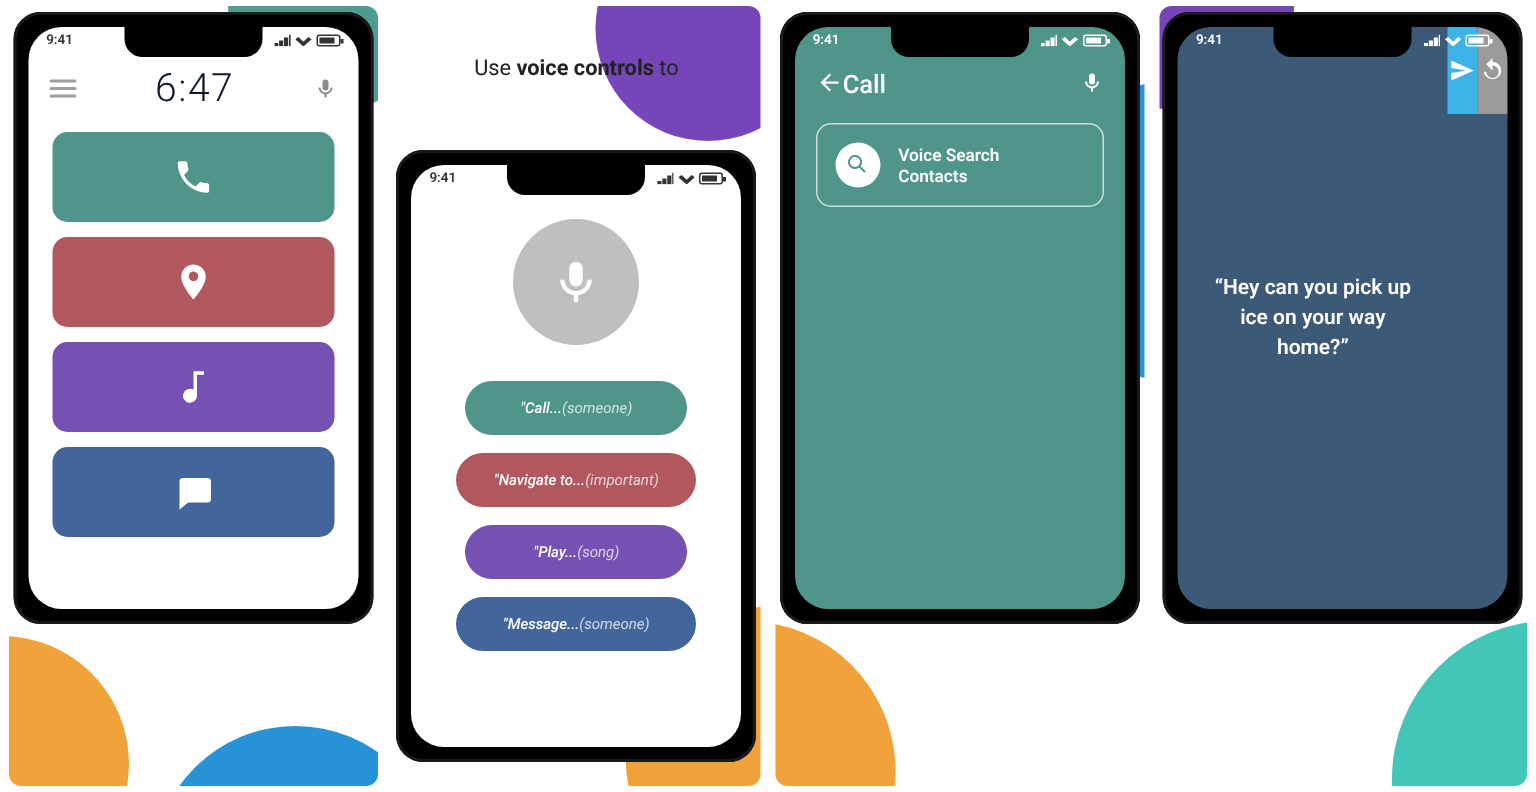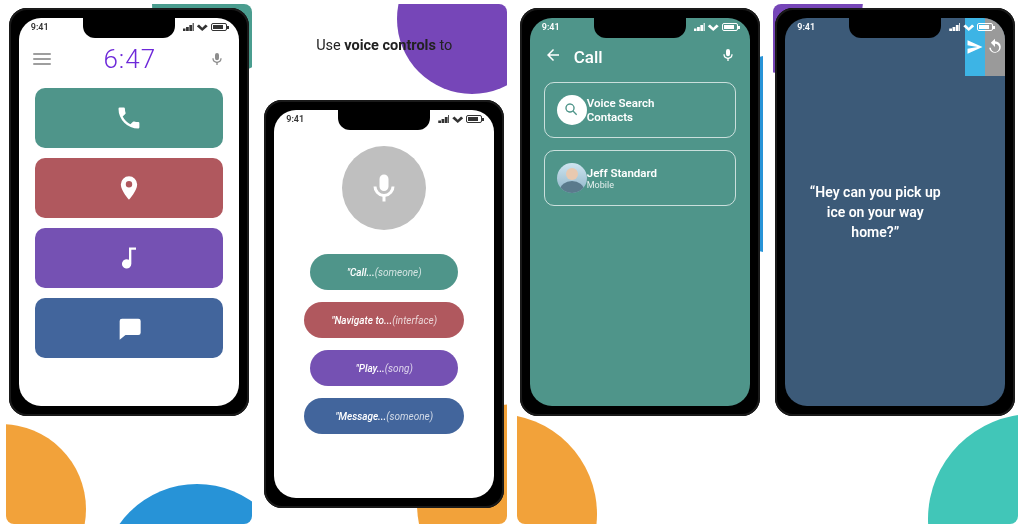--- a/index.html
+++ b/index.html
@@ -99,21 +99,21 @@
   .batt::after{ content:""; position:absolute; right:-3px; top:2px; width:2px; height:3px; background:currentColor;}
   .batt::before{ content:""; position:absolute; left:1px; top:1px; bottom:1px; width:10px; background:currentColor;}
 
   
   .s1-top {
     display:flex; align-items:center; justify-content:space-between;
     padding: 26px 14px 6px;
   }
   .hamburger { width:18px; display:flex; flex-direction:column; gap:3px;}
   .hamburger span{ height:2px; background:#9e9e9e; border-radius:1px;}
-  .s1-time { font-size:26px; font-weight:300; color:#6d28d9; letter-spacing:1px;}
+  .s1-time { font-size:26px; font-weight:300; color:#0f172a; letter-spacing:1px;}
   .mic-small { width:16px; height:16px; }
   .mic-small svg { width:100%; height:100%; fill:#8d8d8d;}
   .s1-tiles { display:flex; flex-direction:column; gap:10px; padding:8px 16px 0;}
   .tile { height:60px; border-radius:10px; display:flex; align-items:center; justify-content:center;}
   .tile svg { width:28px; height:28px; fill:#fff;}
   .tile.call{ background:#4f958a;}
   .tile.map { background:#b0585e;}
   .tile.music{ background:#7551b3;}
   .tile.msg { background:#42659c;}
 
@@ -125,25 +125,25 @@
   .pill .hint{ opacity:.75; font-style:italic; font-weight:400;}
   .pill.call{ background:#4f958a;}
   .pill.nav { background:#b0585e; width:160px;}
   .pill.play{ background:#7551b3;}
   .pill.msg { background:#42659c; width:160px;}
 
   
   .s3 { padding-top:28px; }
   .p3 .screen { background:#4f958a; color:#fff;}
   .p3 .status { color:#fff;}
-  .s3-header{ display:flex; align-items:center; gap:12px; padding:0 14px 14px;}
+  .s3-header{ display:flex; align-items:center; padding:0 14px 14px;}
   .s3-header .back svg{ width:18px; height:18px; fill:#fff;}
   .s3-header .title{ font-size:17px; font-weight:500; flex:1;}
   .s3-header .mic svg{ width:16px; height:16px; fill:#fff;}
-  .card { margin:0 14px 12px; border:1px solid rgba(255,255,255,.7); border-radius:10px; padding:12px 12px; display:flex; align-items:center; }
+  .card { margin:0 14px 12px; border:1px solid rgba(255,255,255,.7); border-radius:10px; padding:12px 12px; display:flex; align-items:center; gap:12px;}
   .card .icon{ width:30px; height:30px; border-radius:50%; background:#fff; display:flex; align-items:center; justify-content:center;}
   .card .icon svg{ width:16px; height:16px; fill:#4f958a;}
   .card .icon.plus{ background:transparent;}
   .card .icon.plus svg{ fill:#fff; width:22px; height:22px;}
   .card .lbl{ font-size:11.5px; font-weight:600; line-height:1.25;}
   .card .sub{ font-size:9px; opacity:.85; font-weight:400;}
   .avatar{ width:30px; height:30px; border-radius:50%; background:linear-gradient(180deg,#cfe5f0,#8eb4c8); position:relative; overflow:hidden;}
   .avatar::before{content:""; position:absolute; top:5px; left:9px; width:12px; height:12px; background:#e8c9b0; border-radius:50%;}
   .avatar::after{content:""; position:absolute; bottom:-6px; left:3px; width:24px; height:18px; background:#5a7a8c; border-radius:50% 50% 0 0;}
 
@@ -240,21 +240,21 @@
             <svg viewBox="0 0 24 24">
                 <path d="M12 14a3 3 0 0 0 3-3V6a3 3 0 0 0-6 0v5a3 3 0 0 0 3 3zm5-3a5 5 0 0 1-10 0H5a7 7 0 0 0 6 6.9V21h2v-3.1A7 7 0 0 0 19 11z"></path>
               </svg>
           </div>
           <div class="pill call">
               <span>"Call...</span>
               <span class="hint">(someone)</span>
             </div>
           <div class="pill nav">
               <span>"Navigate to...</span>
-              <span class="hint">(interface)</span>
+              <span class="hint">(important)</span>
             </div>
           <div class="pill play">
               <span>"Play...</span>
               <span class="hint">(song)</span>
             </div>
           <div class="pill msg">
               <span>"Message...</span>
               <span class="hint">(someone)</span>
             </div>
         </div>
@@ -287,27 +287,20 @@
                 </svg></div>
           </div>
           <div class="card">
             <div class="icon">
                 <svg viewBox="0 0 24 24">
                   <path d="M9 2a7 7 0 0 1 5.6 11.2l5.1 5.1-1.4 1.4-5.1-5.1A7 7 0 1 1 9 2zm0 2a5 5 0 1 0 .01 10A5 5 0 0 0 9 4z"></path>
                 </svg>
               </div>
             <div class="lbl"><span>Voice Search</span><br><span>Contacts</span></div>
           </div>
-          <div class="card">
-            <div class="avatar"></div>
-            <div>
-              <div class="lbl">Jeff Standard</div>
-              <div class="sub">Mobile</div>
-            </div>
-          </div>
         </div>
       </div>
     </div>
   </div>
 
   <div class="panel p4">
     <div class="blob blob-a"></div>
     <div class="blob blob-b"></div>
     <div class="phone">
       <div class="screen">

